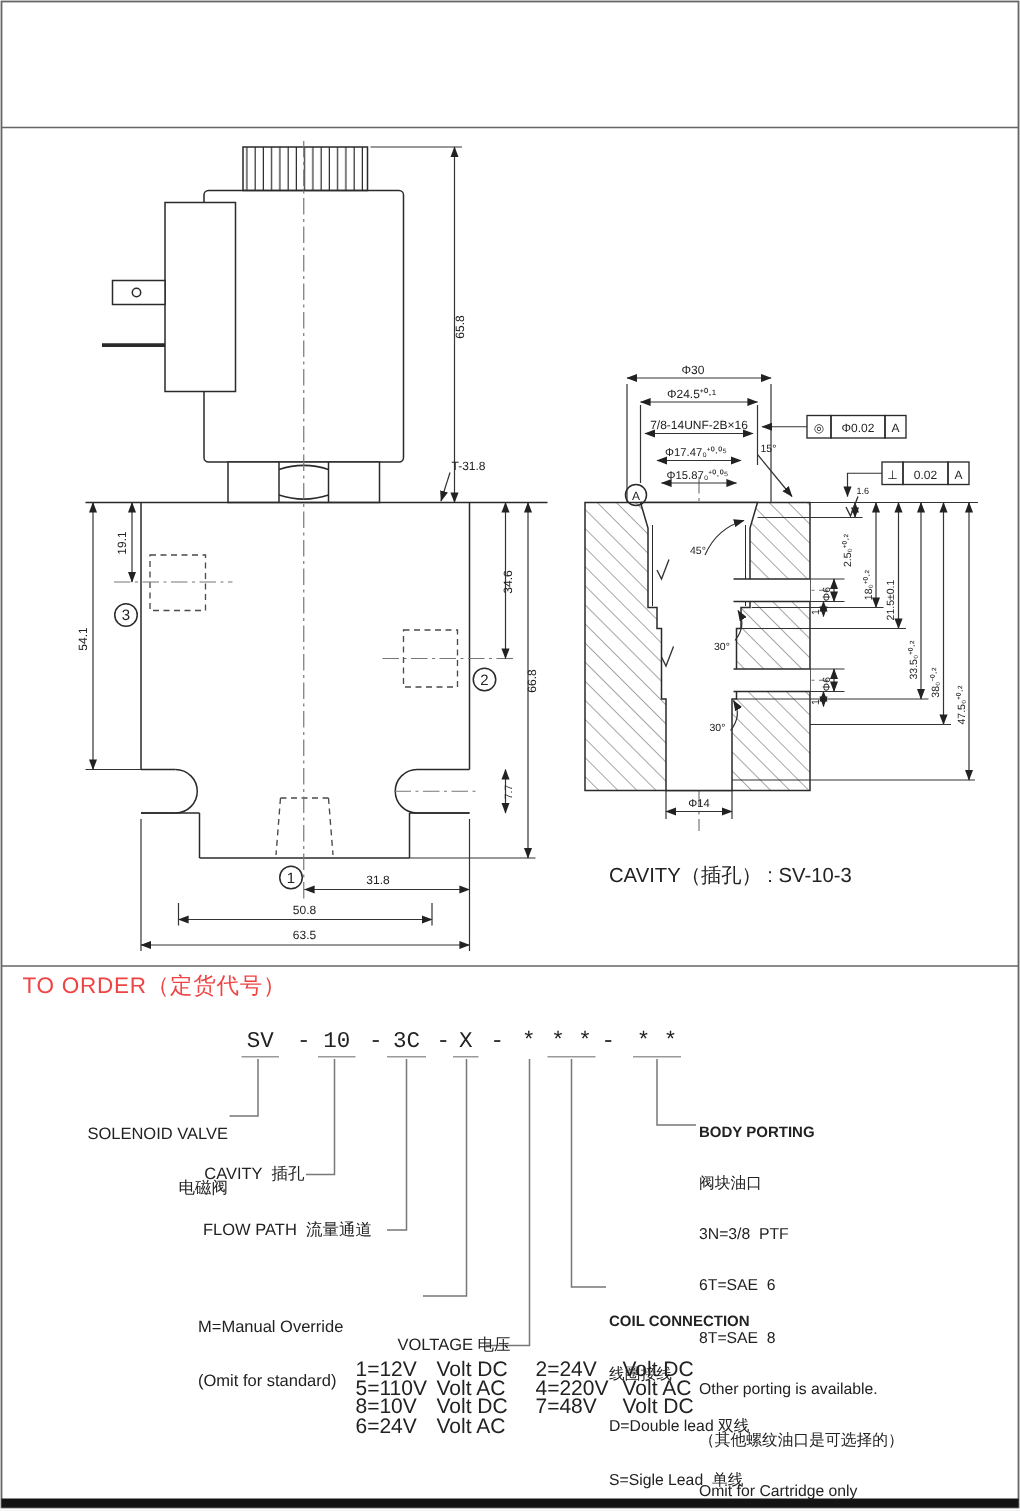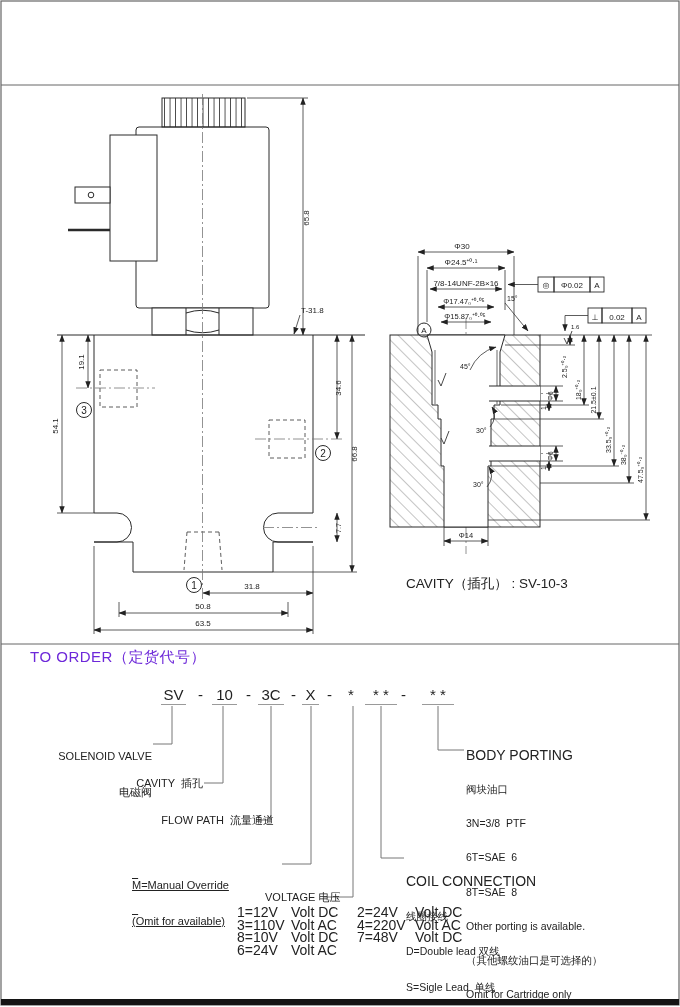--- a/index.html
+++ b/index.html
@@ -1,28 +1,28 @@
 <!DOCTYPE html>
 <html><head>
 <meta charset="utf-8">
 <style>
   html,body{margin:0;padding:0;background:#e8e8e8;}
   #page{position:relative;width:680px;height:1007px;background:#ffffff;margin:0 auto;
         font-family:"Liberation Sans", sans-serif;color:#1c1c1c;overflow:hidden;}
   #vector{position:absolute;left:0;top:0;}
   .lbl{position:absolute;font-size:11px;line-height:12px;color:#222;white-space:pre;}
   .r{text-align:right;}
-  #order-heading{position:absolute;left:30px;top:648px;font-size:15px;letter-spacing:.5px;color:#6d28d9;}
-  .codeseg{position:absolute;top:686px;font-size:15px;color:#222;}
+  #order-heading{position:absolute;left:15px;top:648px;font-size:15px;letter-spacing:.5px;color:#ef4444;}
+  .codeseg{position:absolute;top:686px;font-size:15px;color:#222;font-family:Liberation Mono, monospace;}
   .codeseg.u{border-bottom:1.4px solid #9a9a9a;padding-bottom:1px;text-align:center;}
   .vtable{position:absolute;left:237px;top:904px;display:grid;
           grid-template-columns:54px 66px 58px 66px;grid-auto-rows:12.5px;
           font-size:14px;color:#222;}
   .blocklist{position:absolute;font-size:10.5px;line-height:11.4px;color:#222;white-space:pre;}
-  .blocklist .t{font-size:14px;}
+  .blocklist .t{font-size:10px;font-weight:bold;}
   svg text{fill:#222;font-family:"Liberation Sans",sans-serif;}
 </style>
 </head>
 <body>
 
 <div id="page">
 
 <svg id="vector" width="680" height="1007" viewBox="0 0 680 1007">
   <defs>
     <marker id="ma" viewBox="0 0 8 6" refX="7.5" refY="3" markerWidth="9" markerHeight="7" orient="auto">
@@ -288,35 +288,35 @@
 <span class="codeseg" style="left:348px;">*</span>
 <span class="codeseg u" style="left:365px;width:32px;">*  *</span>
 <span class="codeseg" style="left:401px;">-</span>
 <span class="codeseg u" style="left:422px;width:32px;">*  *</span>
 
 <div class="lbl r" style="right:528px;top:726px;">
   <div>SOLENOID VALVE</div>
   <div>电磁阀</div>
 </div>
 <div class="lbl r" style="right:477px;top:777px;">CAVITY  插孔</div>
-<div class="lbl r" style="right:406px;top:814px;">FLOW PATH  流量通道</div>
-
-<div class="lbl" style="left:132px;top:855px;text-decoration:underline;">
+<div class="lbl r" style="right:432px;top:814px;">FLOW PATH  流量通道</div>
+
+<div class="lbl" style="left:132px;top:855px;">
   <div>M=Manual Override</div>
-  <div>(Omit for available)</div>
+  <div>(Omit for standard)</div>
 </div>
 
 <div class="lbl" style="left:265px;top:891px;">VOLTAGE 电压</div>
 
 <div class="vtable">
   <span>1=12V</span>
   <span>Volt DC</span>
   <span>2=24V</span>
   <span>Volt DC</span>
-  <span>3=110V</span>
+  <span>5=110V</span>
   <span>Volt AC</span>
   <span>4=220V</span>
   <span>Volt AC</span>
   <span>8=10V</span>
   <span>Volt DC</span>
   <span>7=48V</span>
   <span>Volt DC</span>
   <span>6=24V</span>
   <span>Volt AC</span>
   <span></span>

